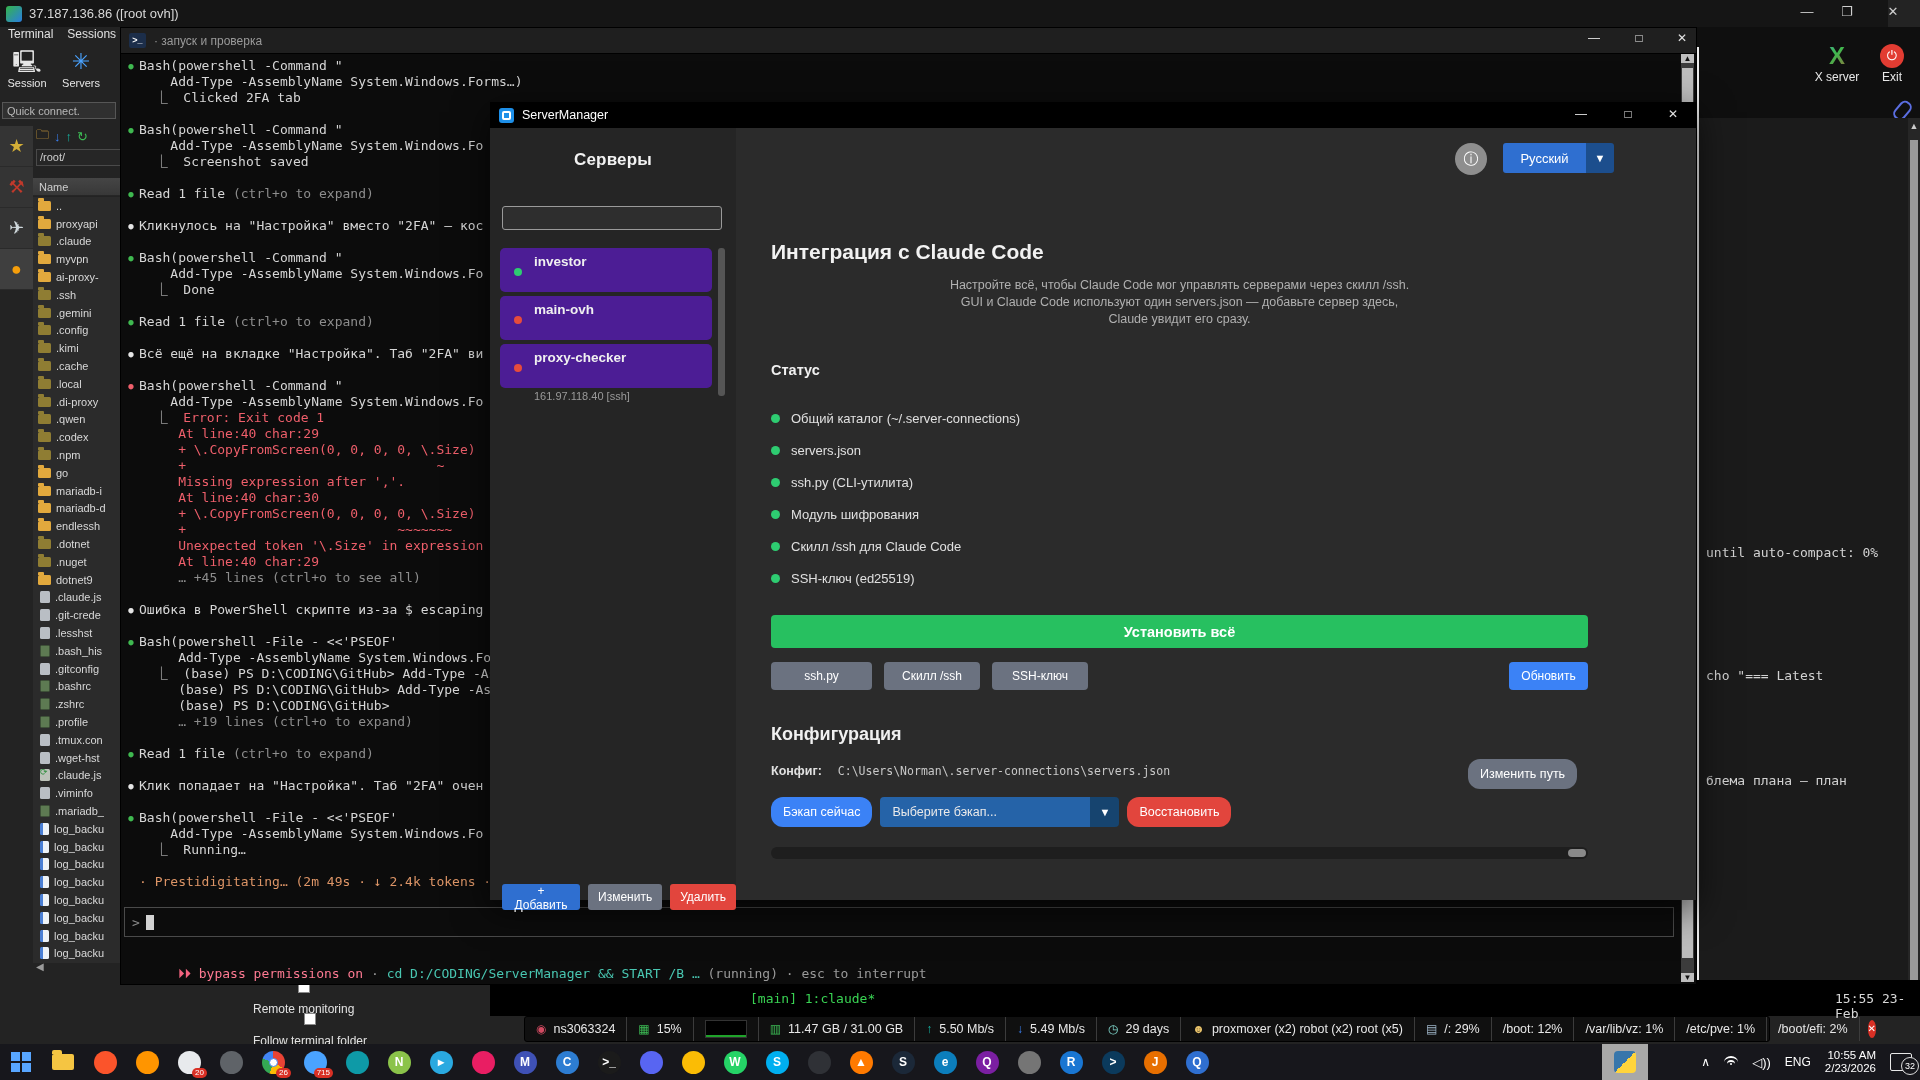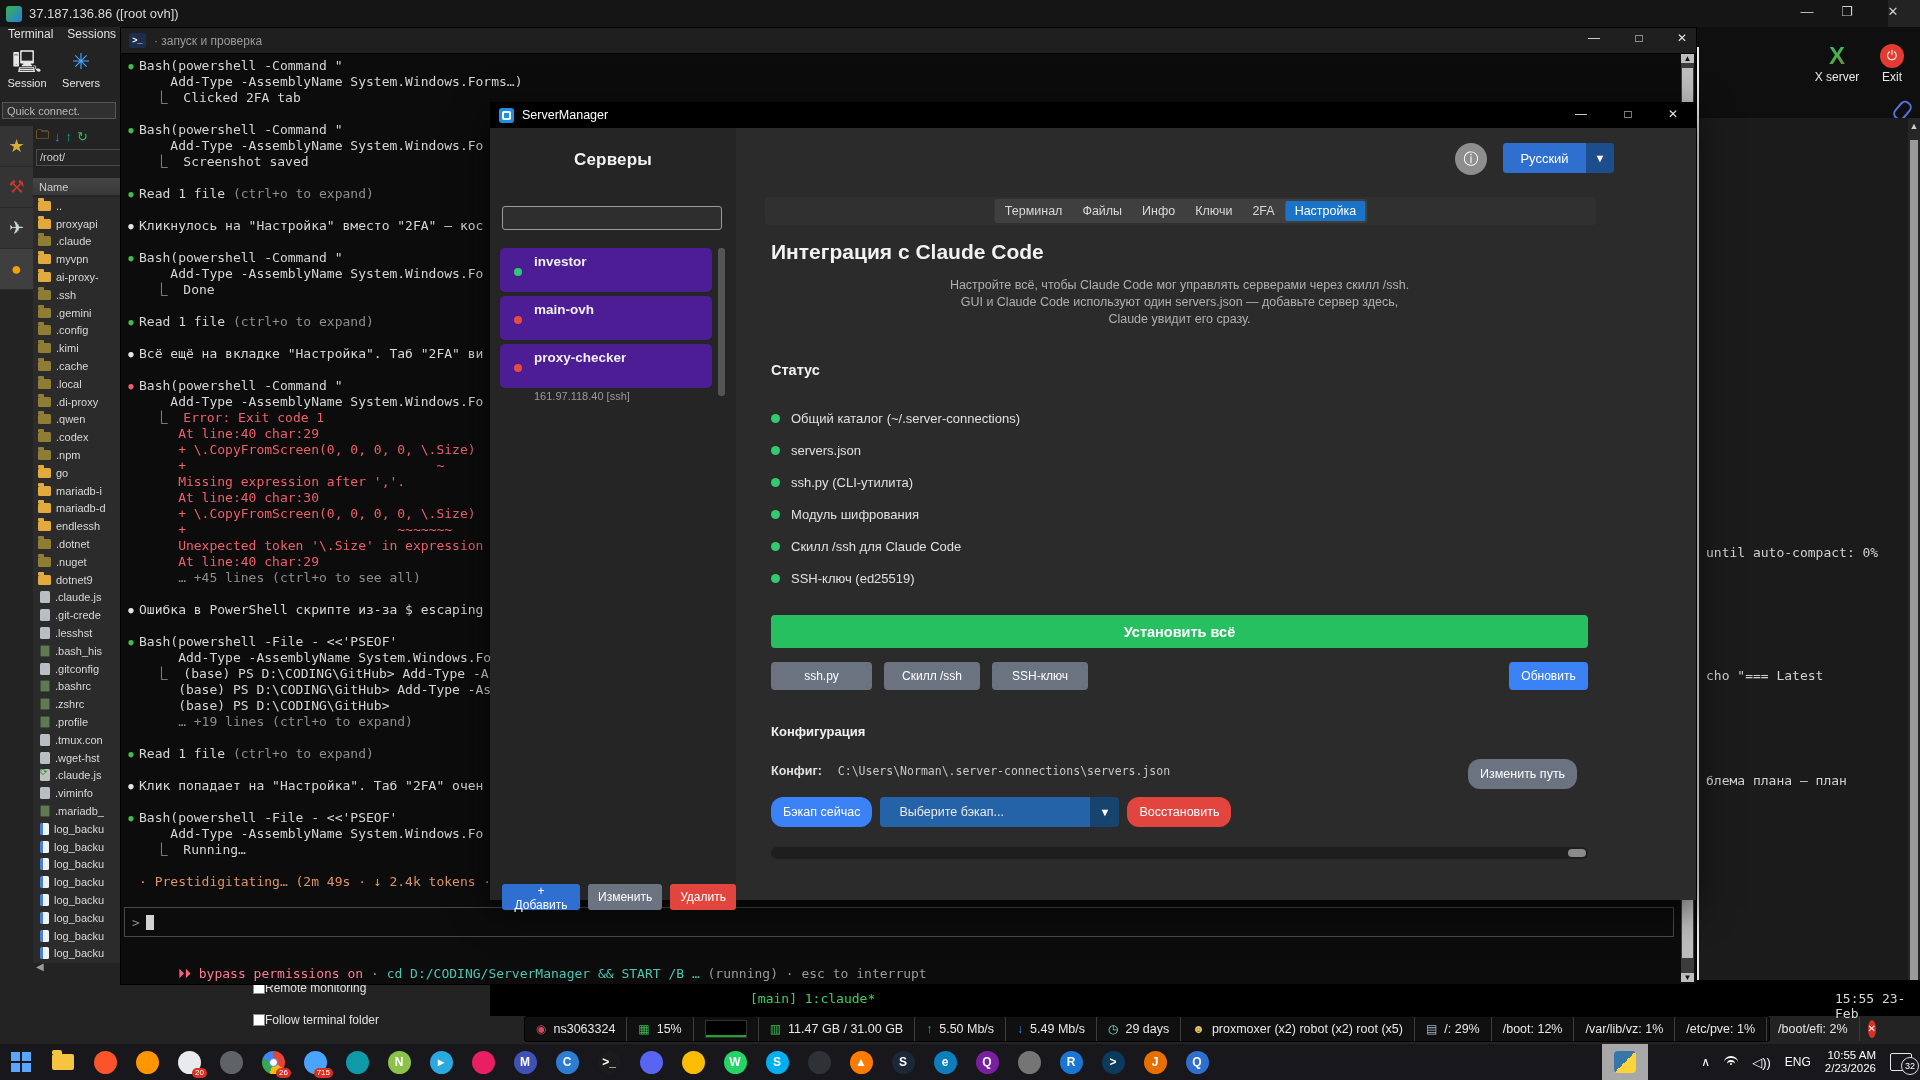--- a/index.html
+++ b/index.html
@@ -31,21 +31,21 @@
   .fname{color:#d8d8d8;font-size:11px;margin-left:5px;}
   .fi{width:13px;height:10px;border-radius:1.5px;position:relative;flex:none;}
   .fi-folder{background:#e2a93d;} .fi-folder:before{content:"";position:absolute;left:0;top:-3px;width:6px;height:3px;background:inherit;border-radius:1px 1px 0 0;}
   .fi-dfolder{background:#8f7d33;} .fi-dfolder:before{content:"";position:absolute;left:0;top:-3px;width:6px;height:3px;background:inherit;border-radius:1px 1px 0 0;}
   .fi-file{background:#b9bec4;width:10px;height:12px;margin-left:2px;}
   .fi-script{background:#5d7a52;width:10px;height:12px;margin-left:2px;border:1px solid #3e5138;box-sizing:border-box;}
   .fi-zip{background:#eef3f8;width:9px;height:12px;margin-left:2px;border-left:3px solid #4a7fd4;box-sizing:border-box;}
   .fi-sync{background:#bcc2b9;width:10px;height:12px;margin-left:2px;}
   .fi-sync:after{content:"⟳";position:absolute;left:0;top:-2px;font-size:9px;color:#2f8f3e;}
   #flist-arrow{left:36px;top:961px;color:#9a9a9a;font-size:10px;}
-  .cbrow{display:flex;align-items:center;color:#e2e2e2;font-size:12px;}
+  .cbrow{display:flex;align-items:center;gap:9px;color:#e2e2e2;font-size:12px;flex-direction:column;}
   .cbox{width:12px;height:12px;background:#fff;border:1px solid #8a8a8a;box-sizing:border-box;}
 
   
   #tr-block{left:1697px;top:27px;width:223px;height:91px;background:#0f0f0f;}
   .tr-item{position:absolute;text-align:center;color:#e8e8e8;font-size:12px;}
   #xserver-icon{display:block;font-size:24px;font-weight:bold;line-height:28px;
     background:linear-gradient(135deg,#4a90d9 0%,#3dba4e 45%,#d43b2f 100%);-webkit-background-clip:text;background-clip:text;color:transparent;}
   #exit-icon{display:block;width:24px;height:24px;margin:2px auto;border-radius:50%;background:#e23c32;color:#fff;font-size:13px;line-height:24px;}
   #paperclip{left:1896px;top:100px;width:9px;height:17px;border:2px solid #5b6ee1;border-radius:6px;transform:rotate(40deg);}
 
@@ -110,27 +110,27 @@
   .sm-tab.active{background:#1a73c9;color:#fff;}
   #sm-heading{position:absolute;left:281px;top:138px;width:817px;text-align:left;color:#f2f2f2;font-size:21px;font-weight:bold;}
   .sm-desc{position:absolute;left:281px;width:817px;text-align:center;color:#b0b0b0;font-size:12.5px;}
   #sm-status-t{position:absolute;left:281px;top:260px;color:#f0f0f0;font-size:14.5px;font-weight:bold;}
   #sm-status{position:absolute;left:281px;top:300px;}
   .stitem{height:32px;display:flex;align-items:center;gap:11px;color:#e0e0e0;font-size:13px;}
   .stdot{width:9px;height:9px;border-radius:50%;background:#2ecc71;flex:none;}
   #sm-install{position:absolute;left:281px;top:513px;width:817px;height:33px;background:#27c060;border:none;border-radius:4px;
     color:#fff;font-size:14.5px;font-weight:bold;font-family:inherit;}
   .sm-small{position:absolute;top:560px;height:28px;border-radius:4px;border:none;color:#fff;font-size:12px;font-family:inherit;}
-  #sm-config-t{position:absolute;left:281px;top:622px;color:#f0f0f0;font-size:13px;font-weight:bold;}
+  #sm-config-t{position:absolute;left:281px;top:622px;color:#f0f0f0;font-size:18px;font-weight:bold;}
   #sm-config-row{position:absolute;left:281px;top:662px;display:flex;align-items:center;gap:16px;}
   #sm-config-label{color:#e0e0e0;font-size:12.5px;font-weight:bold;}
   #sm-config-path{color:#c8c8c8;font-size:11.5px;}
   #sm-backup-row{position:absolute;left:281px;top:695px;display:flex;gap:8px;align-items:center;}
   #sm-select{width:239px;height:30px;display:flex;border-radius:4px;overflow:hidden;}
-  #sm-select-main{flex:1;background:#2563a8;color:#eaeaea;font-size:12.5px;display:flex;align-items:center;padding-left:19px;}
+  #sm-select-main{flex:1;background:#2563a8;color:#eaeaea;font-size:12.5px;display:flex;align-items:center;padding-left:12px;}
   #sm-select-caret{width:29px;background:#16446f;color:#fff;font-size:11px;display:flex;align-items:center;justify-content:center;}
   #sm-hscroll{position:absolute;left:281px;top:745px;width:817px;height:12px;background:#1e1e1e;border-radius:6px;}
   #sm-hthumb{position:absolute;right:2px;top:2px;width:18px;height:8px;background:#8a8a8a;border-radius:4px;}
   .rbtn{height:30px;border:none;border-radius:12px;color:#fff;font-size:12.5px;padding:0 12px;font-family:inherit;}
 
   
   #monitor{left:524px;top:1016px;width:1246px;height:26px;background:#101010;border:1px solid #000;
     display:flex;align-items:stretch;box-sizing:border-box;border-radius:3px;}
   .mseg{display:flex;align-items:center;gap:7px;padding:0 11px;border-right:1px solid #3c3c3c;color:#e8e8e8;font-size:12.5px;white-space:nowrap;}
   .mico{font-size:12px;}
@@ -538,30 +538,20 @@
         <button class="smbtn btn-red">Удалить</button>
       </div>
     </div>
 
     <div id="sm-info">ⓘ</div>
     <div id="sm-lang">
       <span id="sm-lang-main">Русский</span>
       <span id="sm-lang-caret">▼</span>
     </div>
 
-    <div id="sm-tabstrip">
-      <div id="sm-tabs">
-          <span class="sm-tab">Терминал</span>
-          <span class="sm-tab">Файлы</span>
-          <span class="sm-tab">Инфо</span>
-          <span class="sm-tab">Ключи</span>
-          <span class="sm-tab">2FA</span>
-          <span class="sm-tab active">Настройка</span>
-        </div>
-    </div>
 
     <div id="sm-heading">Интеграция с Claude Code</div>
     <div class="sm-desc" style="top:176px">Настройте всё, чтобы Claude Code мог управлять серверами через скилл /ssh.</div>
     <div class="sm-desc" style="top:210px">Claude увидит его сразу.</div>
     <div class="sm-desc" style="top:193px">GUI и Claude Code используют один servers.json — добавьте сервер здесь,</div>
 
     <div id="sm-status-t">Статус</div>
     <div id="sm-status">
         <div class="stitem">
           <span class="stdot"></span>

